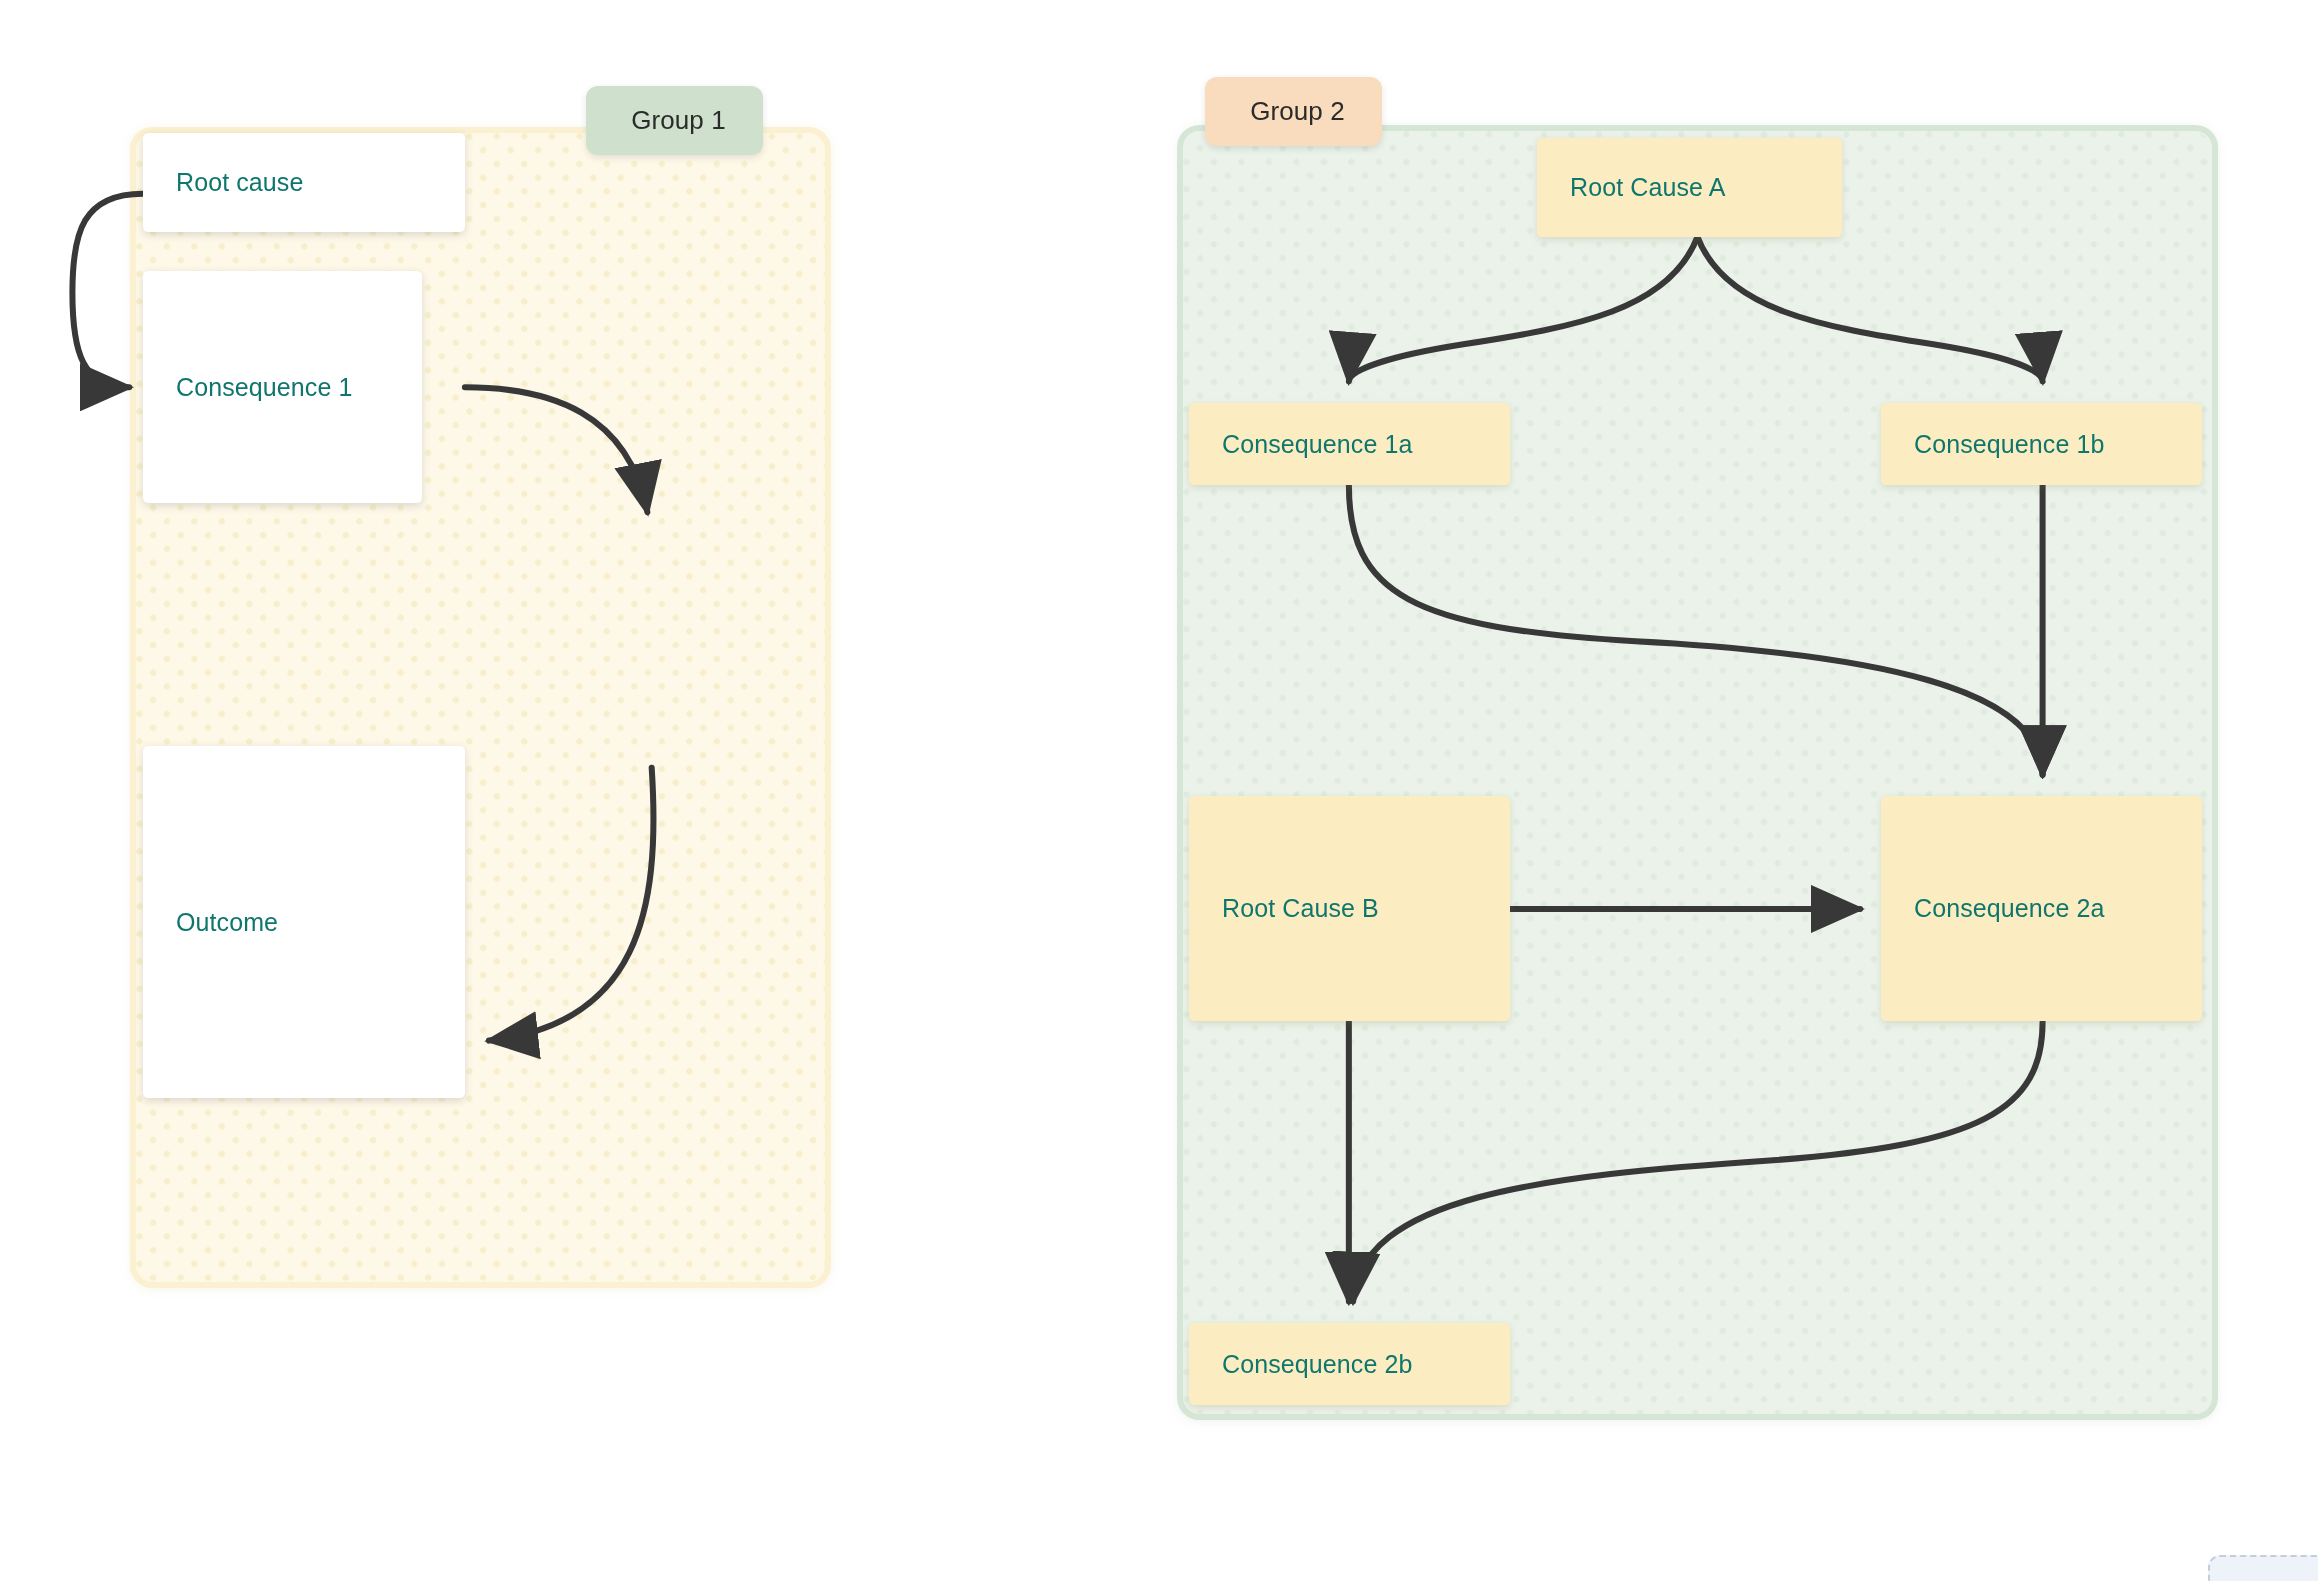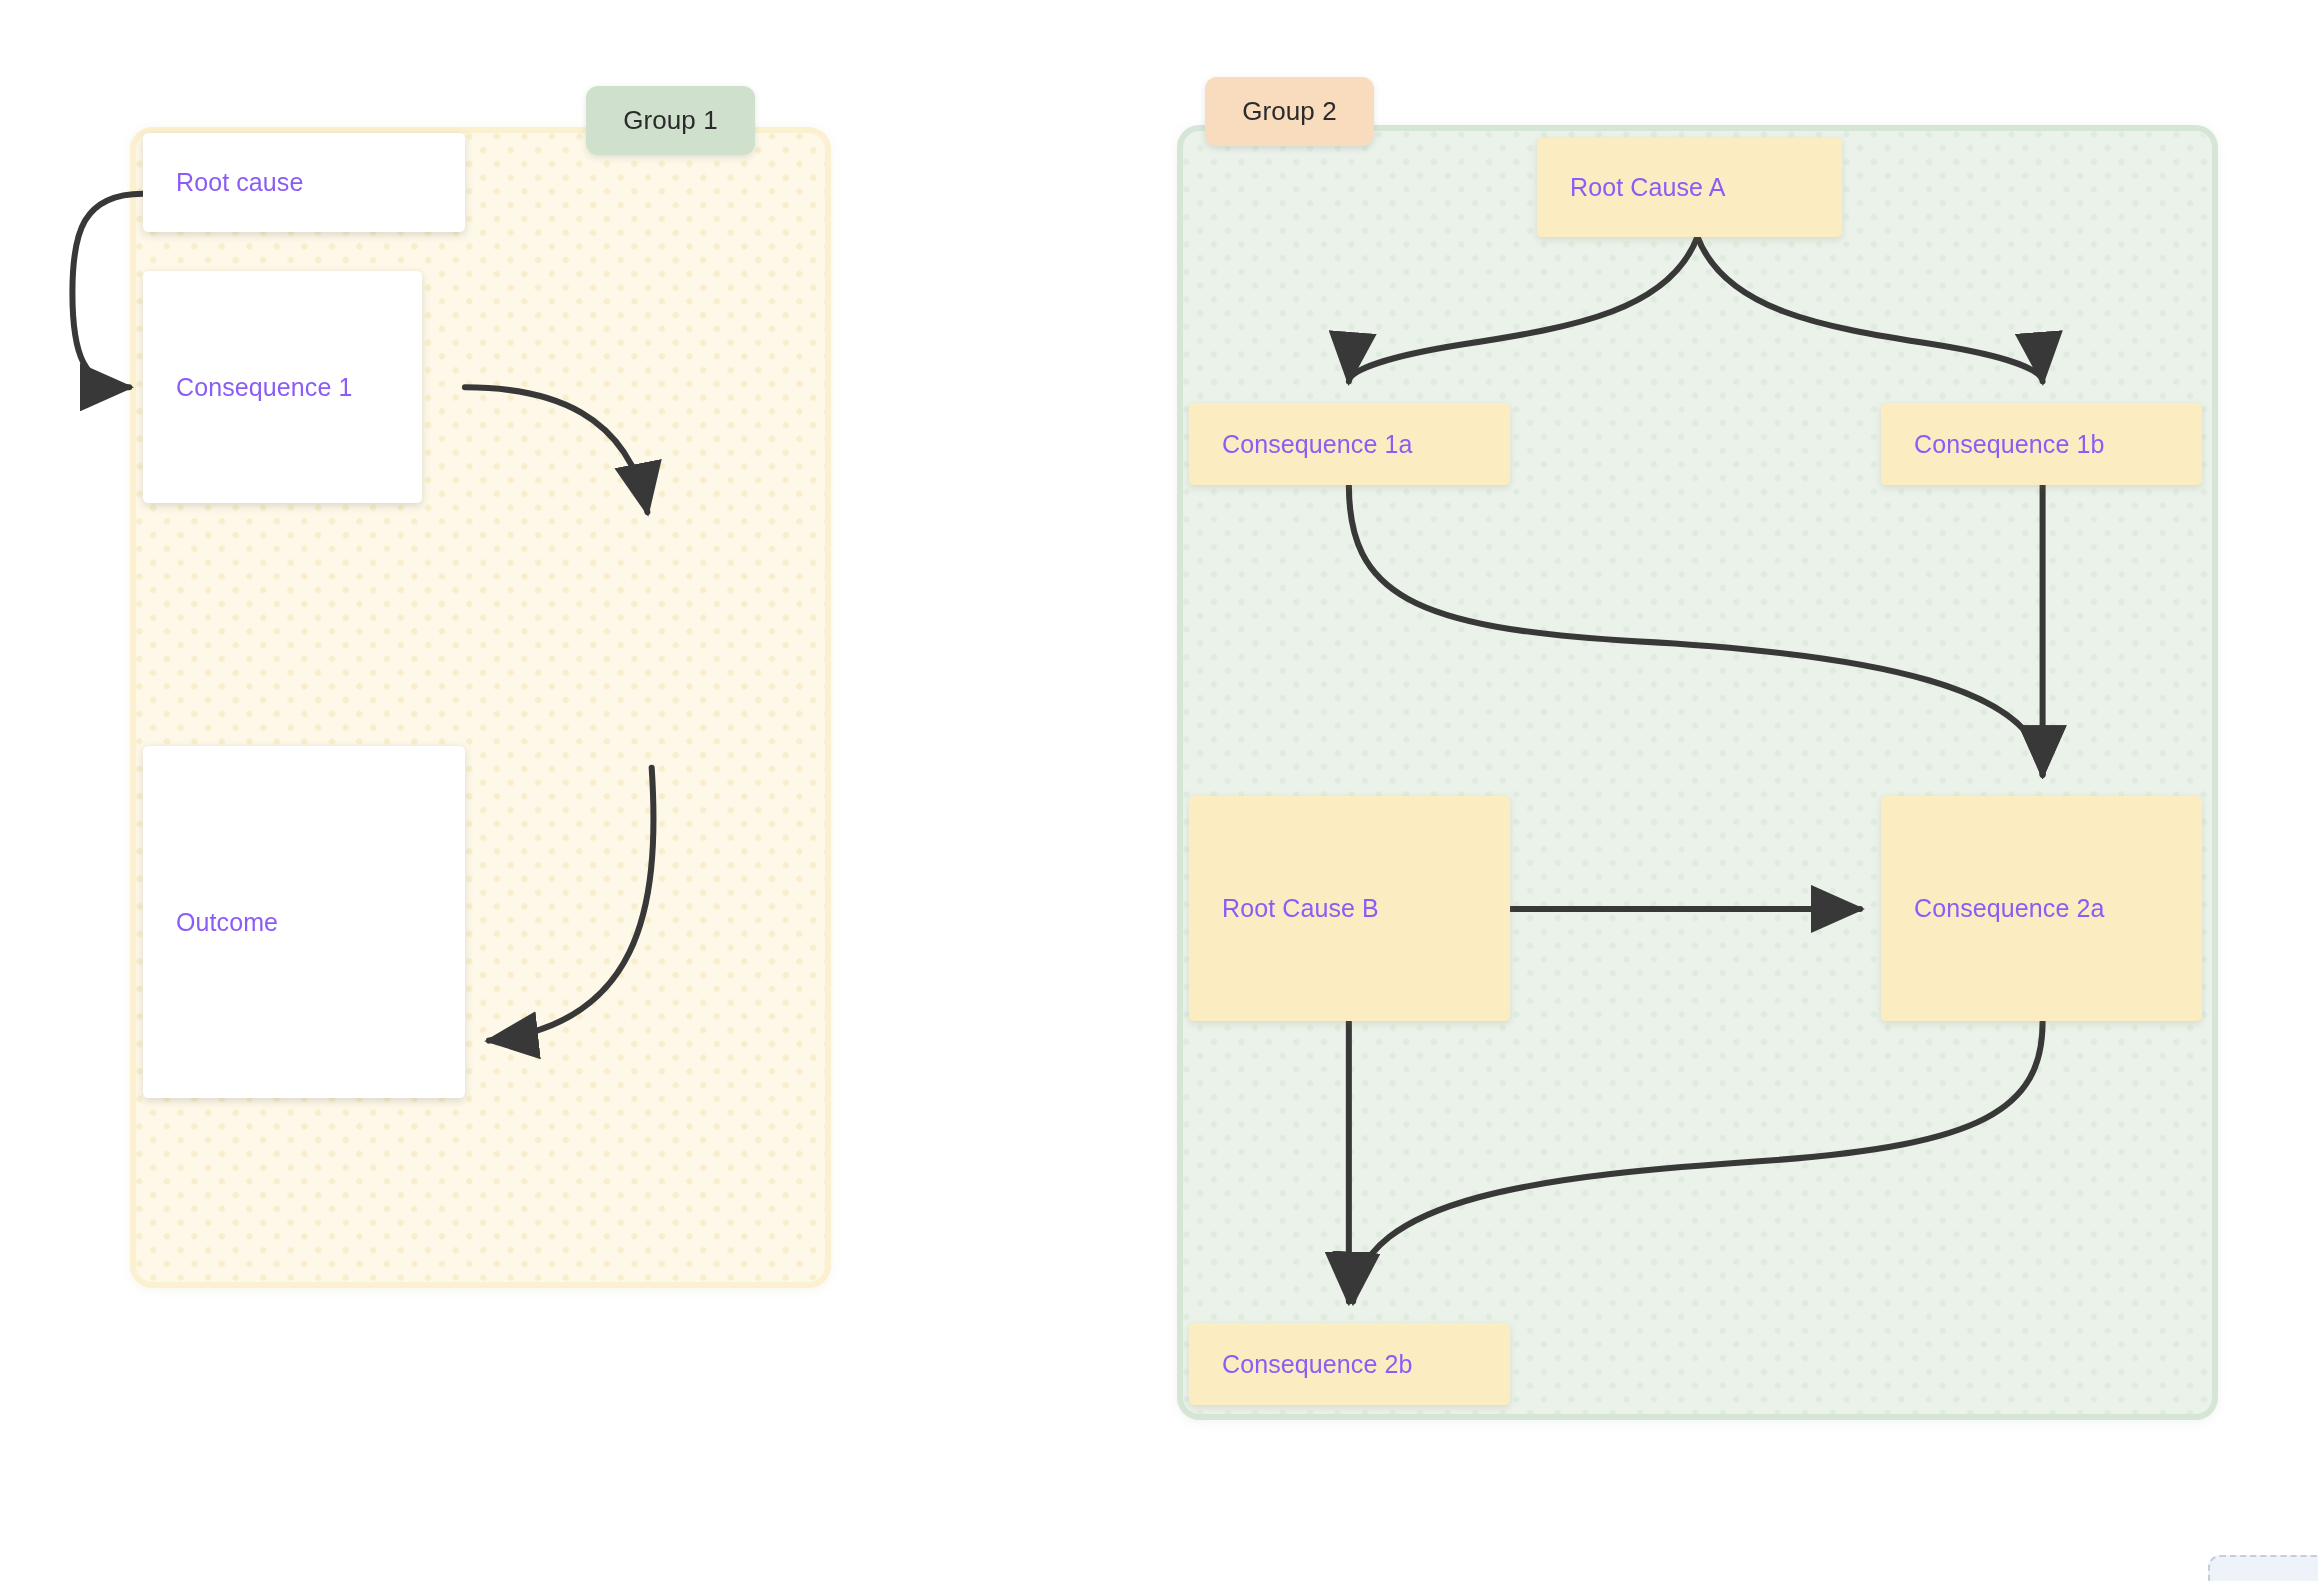--- a/index.html
+++ b/index.html
@@ -72,20 +72,21 @@
   .group-label {
     position: absolute;
     display: flex;
     align-items: center;
     justify-content: center;
     border-radius: 12px;
     font-size: 26px;
     color: #2b2b2b;
     letter-spacing: 0.1px;
     box-shadow: 0 2.6px 7.7px rgba(0,0,0,0.10);
+    padding-left: 8px;
   }
   #group1-label {
     left: 586px;
     top: 86px;
     width: 169px;
     height: 69px;
     background: #cfe0cd;
   }
   #group2-label {
     left: 1205px;
@@ -96,21 +97,21 @@
   }
 
   
   .node {
     position: absolute;
     box-sizing: border-box;
     display: flex;
     align-items: center;
     border-radius: 5.2px;
     font-size: 25px;
-    color: #8b5cf6;
+    color: #0f766e;
     padding-left: 33px;
     letter-spacing: 0.1px;
   }
   .node.white {
     background: #ffffff;
     box-shadow: 0 2.6px 8.6px rgba(0,0,0,0.13);
   }
   .node.cream {
     background: #fcecc2;
     box-shadow: 0 2.6px 7.7px rgba(140,120,60,0.18);

